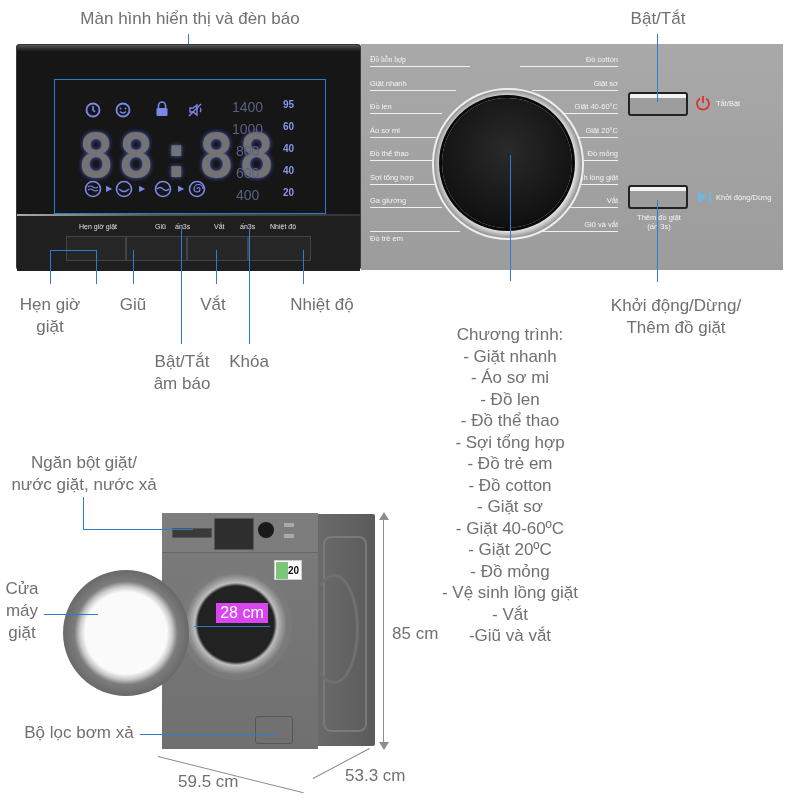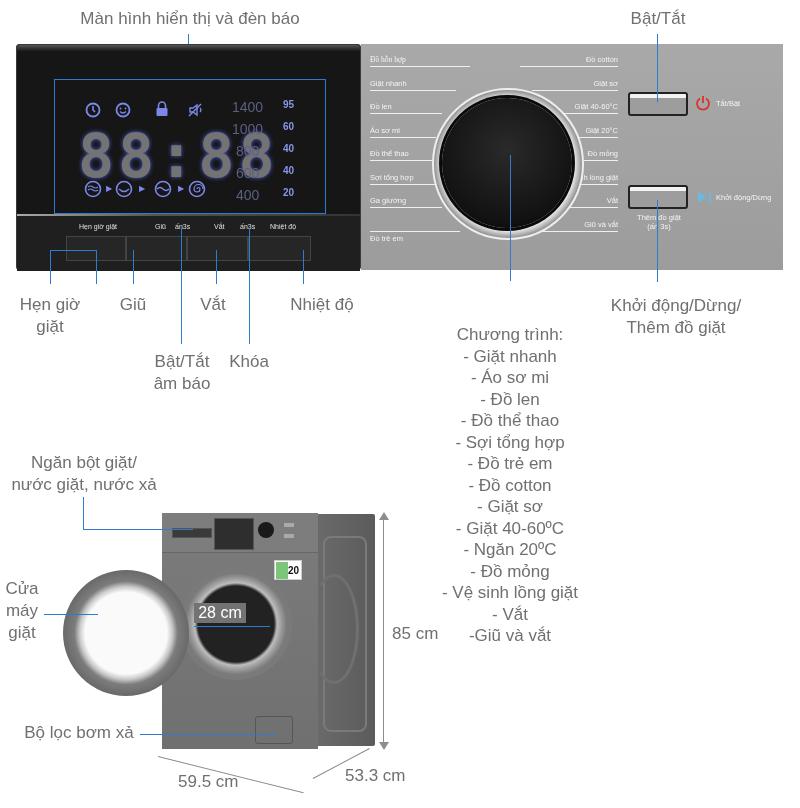--- a/index.html
+++ b/index.html
@@ -208,21 +208,21 @@
   <div>Chương trình:</div>
   <div>- Giặt nhanh</div>
   <div>- Áo sơ mi</div>
   <div>- Đồ len</div>
   <div>- Đồ thể thao</div>
   <div>- Sợi tổng hợp</div>
   <div>- Đồ trẻ em</div>
   <div>- Đồ cotton</div>
   <div>- Giặt sơ</div>
   <div>- Giặt 40-60ºC</div>
-  <div>- Ngăn 20ºC</div>
+  <div>- Giặt 20ºC</div>
   <div>- Đồ mỏng</div>
   <div>- Vệ sinh lồng giặt</div>
   <div>- Vắt</div>
   <div>-Giũ và vắt</div>
 </div>
 
 <div class="lbl" style="left:4px;top:452px;width:160px;"><span>Ngăn bột giặt/</span><br><span>nước giặt, nước xả</span></div>
 <div class="line" style="left:83px;top:497px;width:1px;height:33px;"></div>
 <div class="line" style="left:83px;top:529px;width:110px;height:1px;z-index:5;"></div>
 
@@ -244,21 +244,21 @@
     <span style="position:relative;top:4px;">20</span>
   </div>
 
   <div class="abs" style="left:18px;top:55px;width:112px;height:112px;border-radius:50%;background:radial-gradient(circle,#222 48%,#bdbdbd 52%,#999 58%,#7a7a7a 64%);"></div>
 
   <div class="abs" style="left:93px;top:203px;width:38px;height:28px;border:1px solid #555;border-radius:3px;"></div>
 </div>
 
 <div class="abs" style="left:63px;top:570px;width:126px;height:126px;border-radius:50%;background:radial-gradient(circle,#fafafa 46%,#c9c9c9 52%,#7c7c7c 58%,#6a6a6a 70%,#8a8a8a 100%);"></div>
 
-<div class="abs" style="left:194px;top:603px;width:52px;height:20px;background:#737373;color:#fff;font-size:16px;line-height:20px;text-align:center;">28 cm</div>
+<div class="abs" style="left:216px;top:603px;width:52px;height:20px;background:#d946ef;color:#fff;font-size:16px;line-height:20px;text-align:center;">28 cm</div>
 <div class="line" style="left:194px;top:626px;width:76px;height:1px;"></div>
 
 <div class="lbl" style="left:2px;top:578px;width:40px;line-height:22px;"><span>Cửa</span><br><span>máy</span><br><span>giặt</span></div>
 <div class="line" style="left:44px;top:614px;width:54px;height:1px;"></div>
 
 <div class="lbl" style="left:18px;top:722px;width:122px;">Bộ lọc bơm xả</div>
 <div class="line" style="left:140px;top:734px;width:136px;height:1px;z-index:5;"></div>
 
 <div class="abs" style="left:383px;top:514px;width:1px;height:234px;background:#8d8d8d;"></div>
 <div class="abs" style="left:379px;top:512px;width:0;height:0;border-left:5px solid transparent;border-right:5px solid transparent;border-bottom:8px solid #8d8d8d;"></div>

